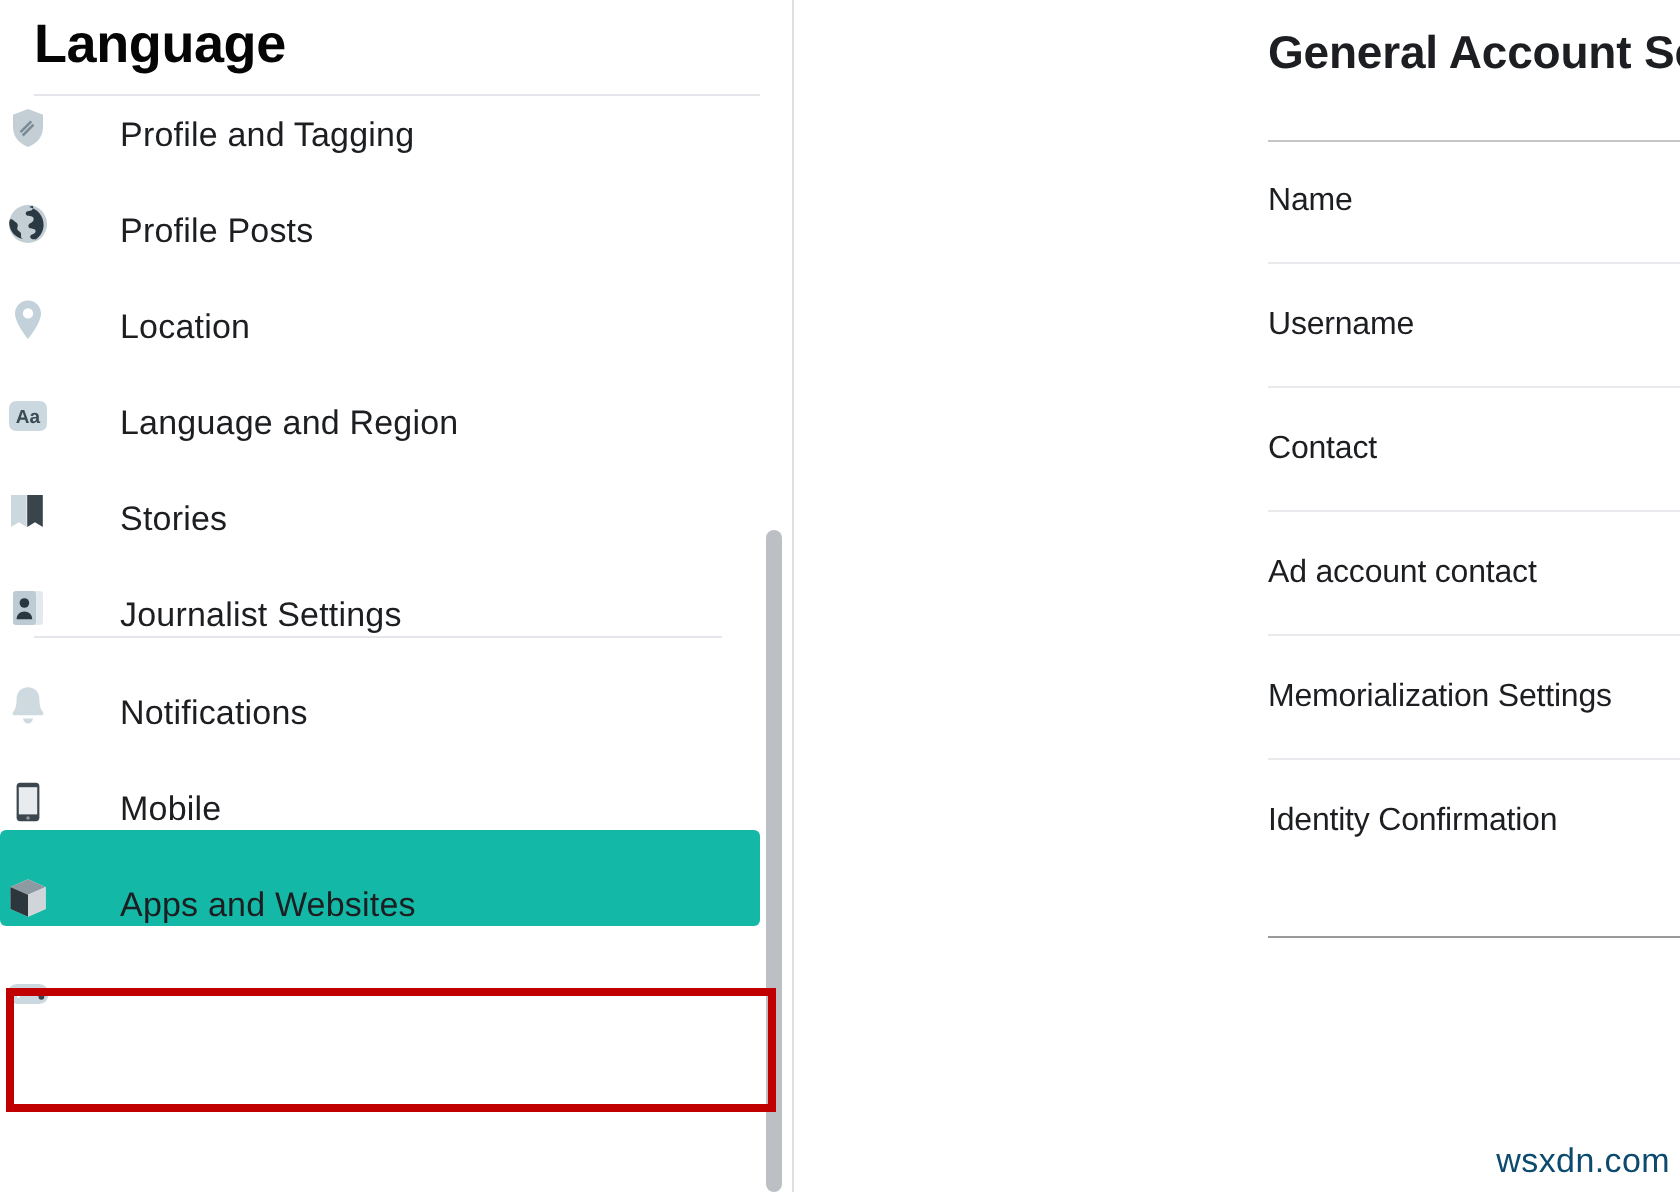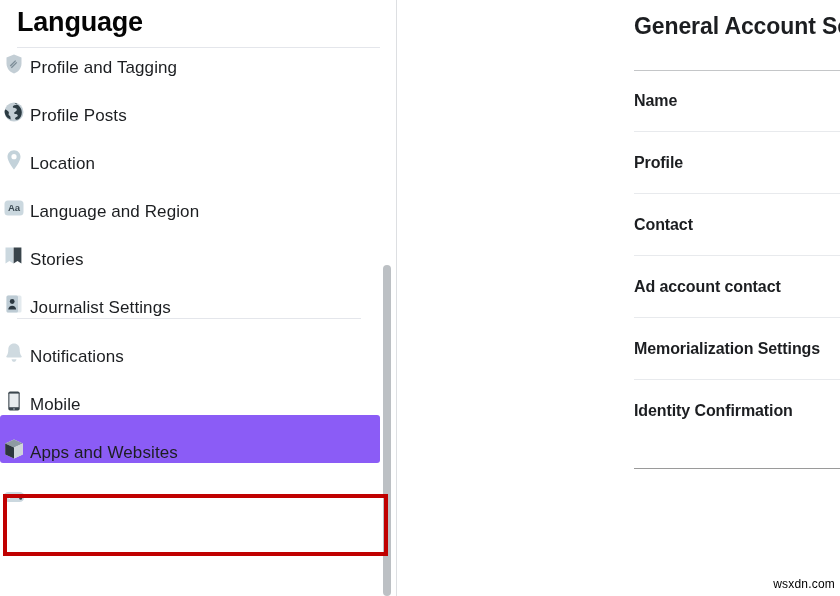--- a/index.html
+++ b/index.html
@@ -56,33 +56,33 @@
     border-radius: 3px;
   }
 
   .nav-item .ico {
     width: 28px;
     height: 28px;
     flex: 0 0 28px;
     display: flex;
     align-items: center;
     justify-content: center;
-    margin-right: 2px;
+    margin-right: 32px;
   }
 
   .nav-item .lbl {
     font-size: 17px;
     color: #1c1e21;
     font-family: "Liberation Sans", sans-serif;
     letter-spacing: 0.1px;
     white-space: nowrap;
   }
 
   .nav-item.selected {
-    background: #8b5cf6;
+    background: #14b8a6;
   }
 
   .nav-sep {
     height: 0;
     border-top: 1px solid #e4e6eb;
     margin: 0 19px 0 17px;
   }
 
   
   #title-rule {
@@ -181,42 +181,42 @@
     position: relative;
     height: 62px;
     display: flex;
     align-items: center;
     border-bottom: 1px solid #e8eaed;
     white-space: nowrap;
     cursor: pointer;
   }
   .prow .ptxt {
     font-size: 16px;
-    font-weight: bold;
+    font-weight: normal;
     color: #1c1e21;
     letter-spacing: -0.1px;
   }
   .prow.last { border-bottom: none; }
 
   .panel-rule-bottom {
     position: absolute;
     left: 236px;
     top: 468px;
     width: 300px;
     height: 1px;
     background: #9a9a9a;
   }
 
   
   #watermark {
     position: absolute;
     right: 5px;
     bottom: 5px;
-    font-size: 12px;
-    color: #000000;
+    font-size: 17px;
+    color: #0c4a6e;
     font-family: "Liberation Sans", sans-serif;
     letter-spacing: 0.2px;
   }
 
   svg { display: block; }
 </style>
 </head>
 <body>
 
 <div id="app">
@@ -356,21 +356,21 @@
 
     <div id="panel-title">General Account Se</div>
 
     <div class="panel-rule-top"></div>
 
     <div id="panel-rows">
       <div class="prow">
         <span class="ptxt">Name</span>
       </div>
       <div class="prow">
-        <span class="ptxt">Profile</span>
+        <span class="ptxt">Username</span>
       </div>
       <div class="prow">
         <span class="ptxt">Contact</span>
       </div>
       <div class="prow">
         <span class="ptxt">Ad account contact</span>
       </div>
       <div class="prow">
         <span class="ptxt">Memorialization Settings</span>
       </div>

